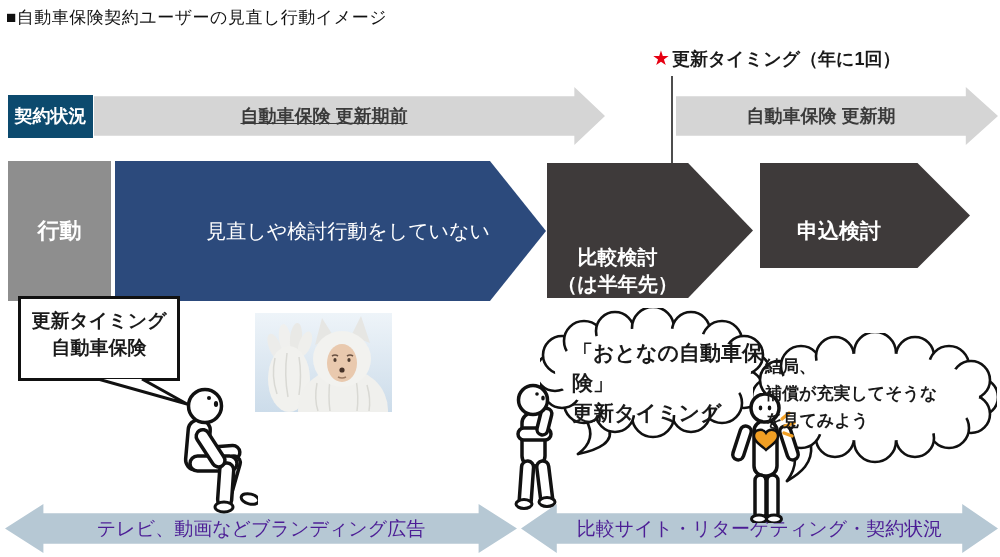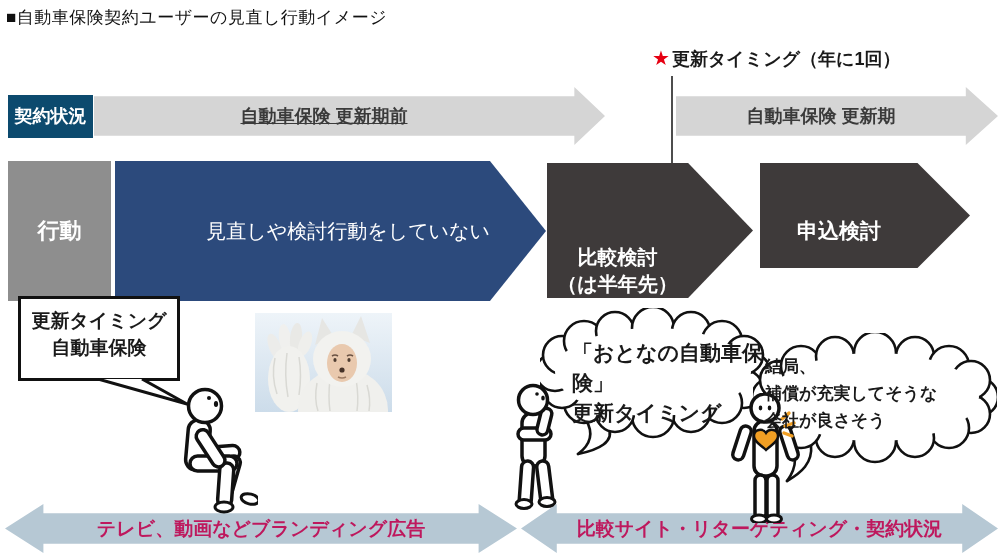--- a/index.html
+++ b/index.html
@@ -58,21 +58,21 @@
   #fig-heart{left:722px;top:393px;z-index:4;}
 
   
   .cloud-wrap{z-index:2;}
   #cloud1{left:540px;top:308px;width:228px;height:160px;}
   #cloud1-text{left:552px;top:338px;width:204px;text-align:left;font-size:21px;font-weight:bold;line-height:30px;z-index:3;margin-left:20px;}
   #cloud2{left:753px;top:333px;width:244px;height:160px;z-index:3;}
   #cloud2-text{left:765px;top:353px;width:220px;text-align:left;font-size:17px;font-weight:bold;line-height:27px;z-index:4;}
 
   
-  .footer-arrow{background:#b6c8d4;color:#be185d;font-size:19px;font-weight:bold;text-align:center;line-height:49px;white-space:nowrap;z-index:1;
+  .footer-arrow{background:#b6c8d4;color:#4c1d95;font-size:19px;font-weight:normal;text-align:center;line-height:49px;white-space:nowrap;z-index:1;
     clip-path:polygon(0 50%,7.5% 0,7.5% 19%,92.5% 19%,92.5% 0,100% 50%,92.5% 100%,92.5% 81%,7.5% 81%,7.5% 100%);}
   #footer-left{left:5px;top:504px;width:512px;height:49px;}
   #footer-right{left:521px;top:504px;width:477px;height:49px;}
 
   svg .ink{stroke:#111;stroke-width:3.5;fill:#fff;}
   svg .ink2{stroke:#111;stroke-width:3;fill:#fff;}
 </style>
 </head>
 <body>
 
@@ -248,19 +248,19 @@
       <circle cx="122" cy="20" r="21"></circle>
         <circle cx="162" cy="23" r="19"></circle>
         <circle cx="196" cy="33" r="20"></circle>
       <circle cx="218" cy="47" r="19"></circle>
     </g>
     <ellipse cx="122" cy="64" rx="104" ry="44" fill="#fff"></ellipse>
   </svg>
   <div class="abs" id="cloud2-text">
     <div>結局、</div>
     <div>補償が充実してそうな</div>
-    <div>会社が良さそう</div>
+    <div>を見てみよう</div>
   </div>
 
   <div class="abs footer-arrow" id="footer-left">テレビ、動画などブランディング広告</div>
   <div class="abs footer-arrow" id="footer-right">比較サイト・リターゲティング・契約状況</div>
 
 </div>
 
 </body></html>

